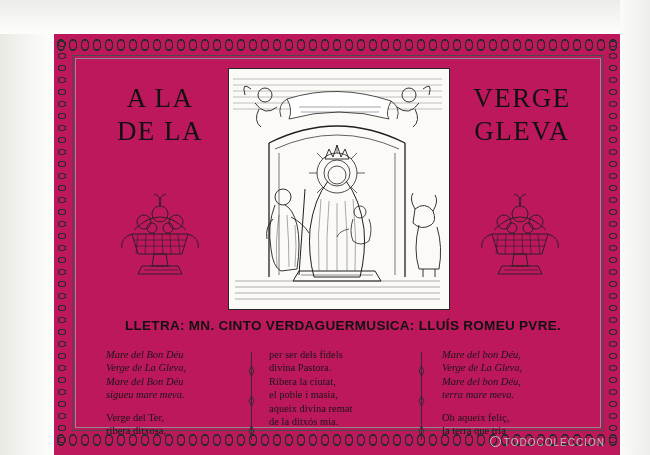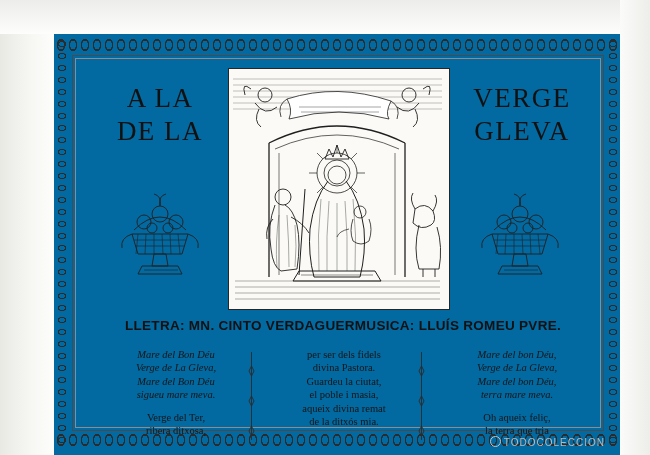--- a/index.html
+++ b/index.html
@@ -12,21 +12,21 @@
     height: 455px;
     overflow: hidden;
     font-family: "Liberation Serif", serif;
     color: #1a1a1a;
   }
 
   #page {
     position: relative;
     width: 650px;
     height: 455px;
-    background: #0369a1;
+    background: #be185d;
     overflow: hidden;
   }
 
   
   .paper-edge-left {
     position: absolute;
     left: 0; top: 0;
     width: 54px; height: 455px;
     background: linear-gradient(to right, #e9e9e4 0%, #f7f7f4 60%, #fdfdfb 100%);
   }
@@ -177,21 +177,21 @@
   .col {
     width: 150px;
     font-family: "Liberation Serif", serif;
     font-size: 10.5px;
     line-height: 13.4px;
     color: #151515;
   }
   .col-1 { padding-left: 14px; width: 140px; }
   .col-2 { width: 150px; }
   .col-3 { width: 150px; }
-  .stanza { margin-bottom: 9px; text-align: center; }
+  .stanza { margin-bottom: 9px; }
   .stanza .ln { display: block; white-space: nowrap; }
   .ital { font-style: italic; }
 
   
   .col-divider {
     position: absolute;
     top: 292px;
     width: 7px;
     height: 88px;
   }
@@ -470,21 +470,21 @@
           <div class="stanza">
             <span class="ln">Verge del Ter,</span>
             <span class="ln">ribera ditxosa,</span>
             <span class="ln">ditxós el roser</span>
           </div>
         </div>
       <div class="col col-2">
           <div class="stanza">
             <span class="ln">per ser dels fidels</span>
             <span class="ln">divina Pastora.</span>
-            <span class="ln">Guardeu la ciutat,</span>
+            <span class="ln">Ribera la ciutat,</span>
             <span class="ln">el poble i masia,</span>
             <span class="ln">aqueix divina remat</span>
             <span class="ln">de la ditxós mia.</span>
           </div>
           <div class="stanza ital">
             <span class="ln">Mare del bon Déu</span>
           </div>
         </div>
       <div class="col col-3">
           <div class="stanza ital">

